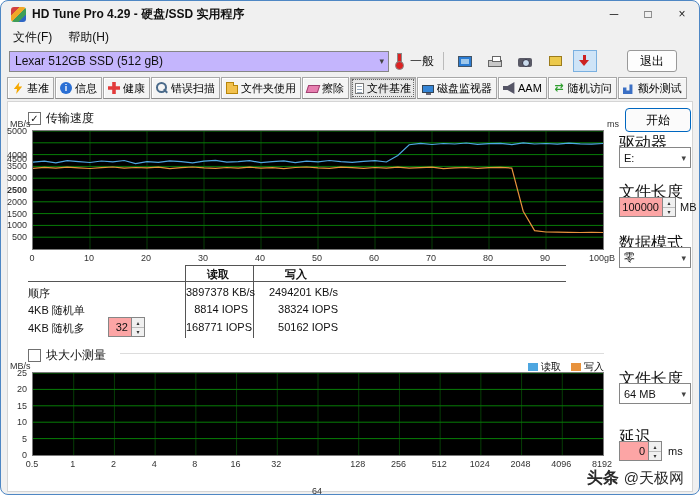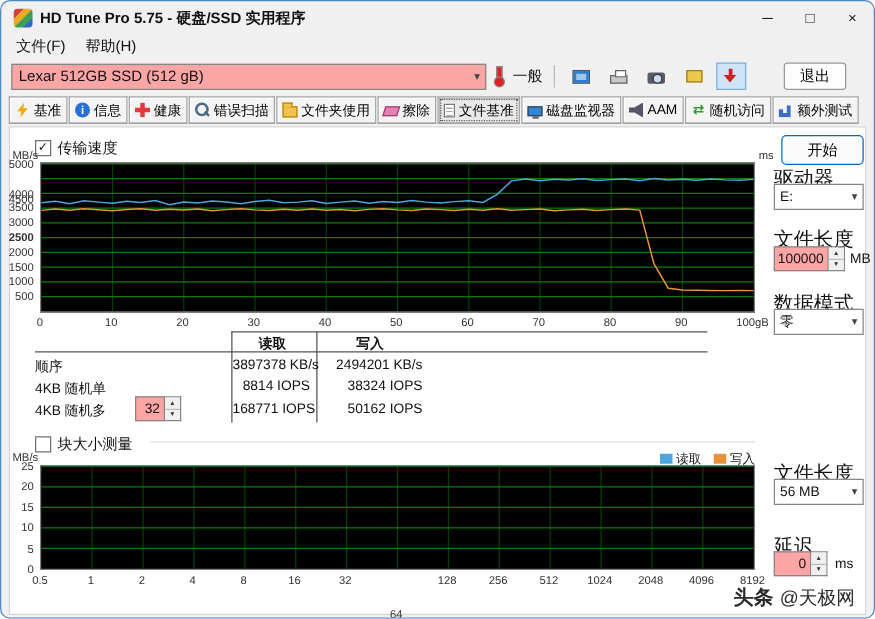--- a/index.html
+++ b/index.html
@@ -14,21 +14,21 @@
   .title-text{font-size:12px;font-weight:bold;flex:1;white-space:nowrap;overflow:hidden}
   .win-controls{display:flex;height:100%}
   .win-btn{width:34px;height:100%;display:flex;align-items:center;justify-content:center;font-size:12px;color:#222;cursor:default}
 
   
   .menubar{height:20px;display:flex;align-items:center;padding-left:4px;font-size:12px}
   .menu-item{padding:2px 8px}
 
   
   .toolbar{height:28px;display:flex;align-items:center;padding:0 8px;gap:6px}
-  .combo-main{width:380px;height:21px;background:#fca5a5;border:1px solid #868686;display:flex;align-items:center;font-size:12px;padding-left:5px}
+  .combo-main{width:380px;height:21px;background:#c4b5fd;border:1px solid #868686;display:flex;align-items:center;font-size:12px;padding-left:5px}
   .combo-main .arr,.combo .arr{margin-left:auto;font-size:9px;color:#444;padding:0 4px}
   .icn-thermo{width:9px;height:17px;position:relative;display:inline-block}
   .icn-thermo::before{content:"";position:absolute;left:2px;top:0;width:3px;height:12px;background:#d22;border:1px solid #888}
   .icn-thermo::after{content:"";position:absolute;left:0;bottom:0;width:7px;height:7px;border-radius:50%;background:#d22;border:1px solid #888}
   .temp-label{font-size:12px}
   .tsep{width:1px;height:18px;background:#bbb;margin:0 3px}
   .tool-btn{width:24px;height:22px;display:flex;align-items:center;justify-content:center;border:1px solid transparent;background:transparent}
   .tool-btn.highlighted{background:#cfe4f7;border:1px solid #7ab0e0}
   .ticn{display:inline-block;position:relative}
   .ticn-monitor{width:14px;height:11px;background:#9ec7ea;border:1px solid #456;box-shadow:inset 0 0 0 2px #2b7cd3}
@@ -109,21 +109,21 @@
   .wm-brand{font-size:16px;font-weight:bold}
   .wm-account{font-size:15px}
 </style>
 </head>
 <body>
 
 <div class="window">
 
   <div class="titlebar">
     <div class="app-icon"></div>
-    <div class="title-text">HD Tune Pro 5.75 - 硬盘/SSD 实用程序</div>
+    <div class="title-text">HD Tune Pro 4.29 - 硬盘/SSD 实用程序</div>
     <div class="win-controls">
       <div class="win-btn">─</div>
       <div class="win-btn">□</div>
       <div class="win-btn">×</div>
     </div>
   </div>
 
   <div class="menubar">
     <div class="menu-item">文件(F)</div>
     <div class="menu-item">帮助(H)</div>
@@ -371,21 +371,21 @@
     <span class="unit" style="left:672px;top:99px">MB</span>
 
     <span class="flabel" style="left:611px;top:131px">数据模式</span>
     <div class="combo" style="left:611px;top:145px;width:72px">
       <span>零</span>
       <span class="arr">▾</span>
     </div>
 
     <span class="flabel" style="left:611px;top:267px">文件长度</span>
     <div class="combo" style="left:611px;top:281px;width:72px">
-      <span>56 MB</span>
+      <span>64 MB</span>
       <span class="arr">▾</span>
     </div>
 
     <span class="flabel" style="left:611px;top:325px">延迟</span>
     <div class="spinbox" style="left:611px;top:339px">
       <span class="spin-input" style="width:30px">0</span>
       <span class="spin-btns">
         <span class="spin-up">▴</span>
         <span class="spin-down">▾</span>
       </span>

